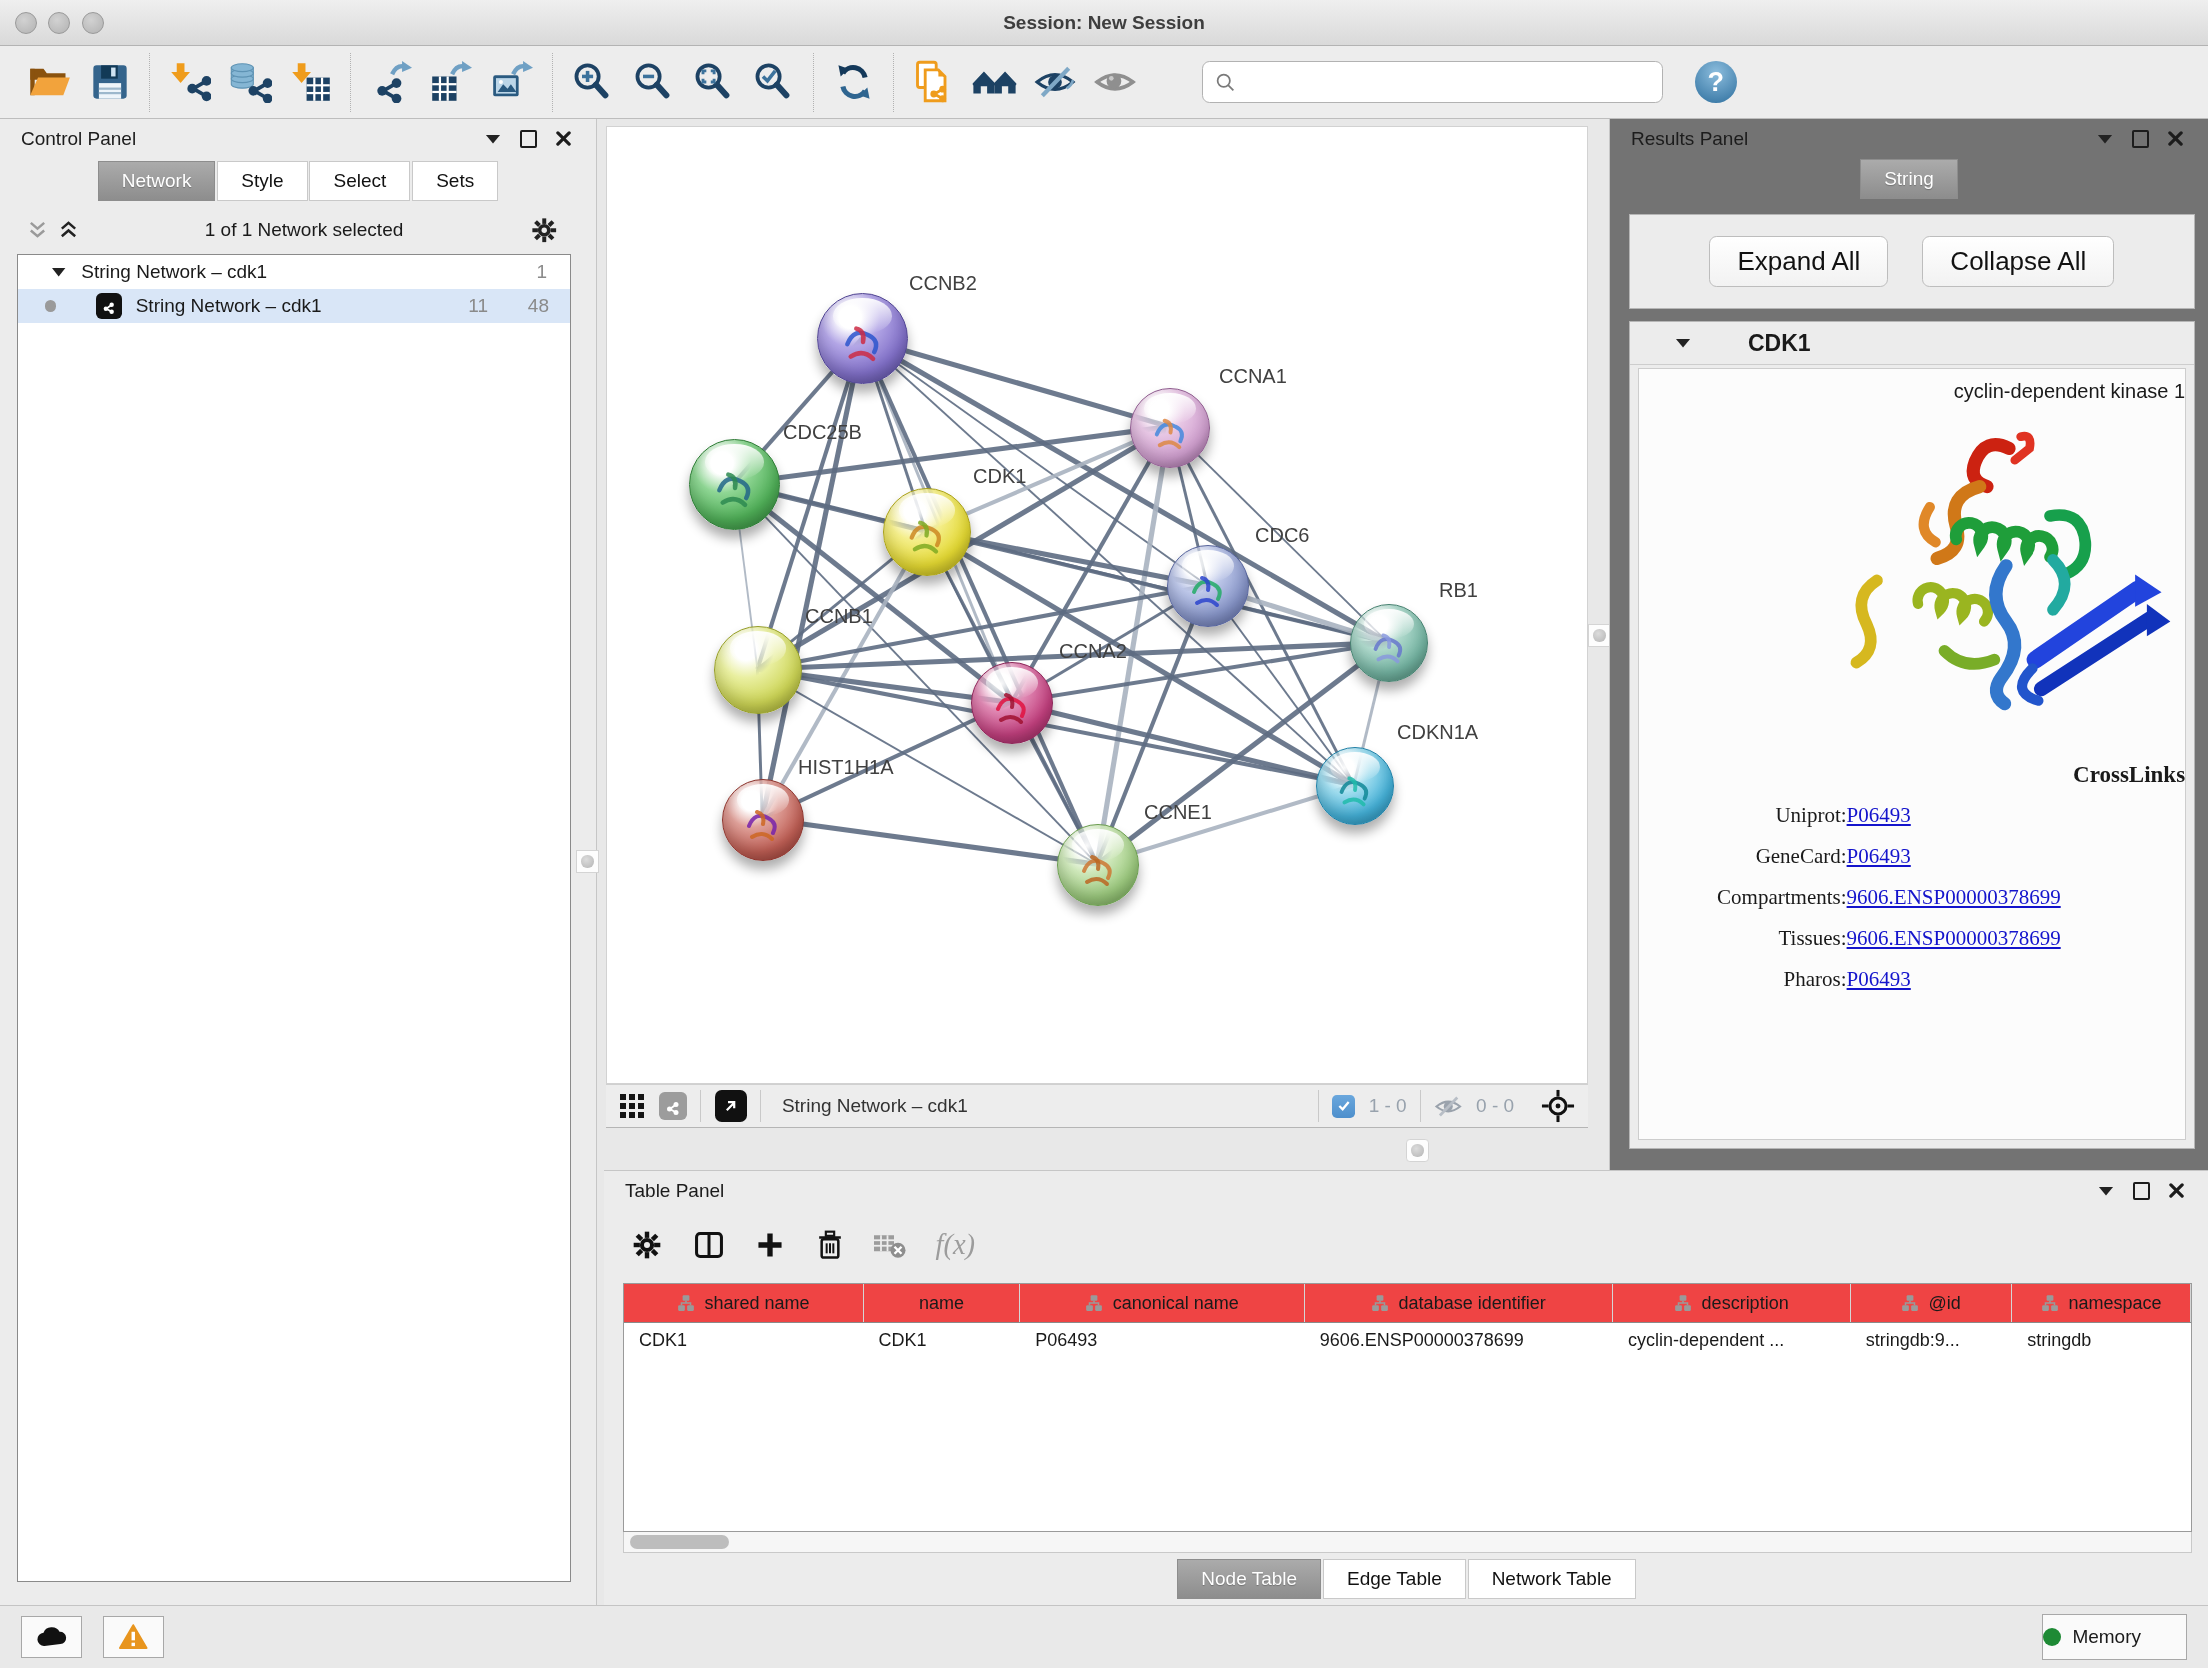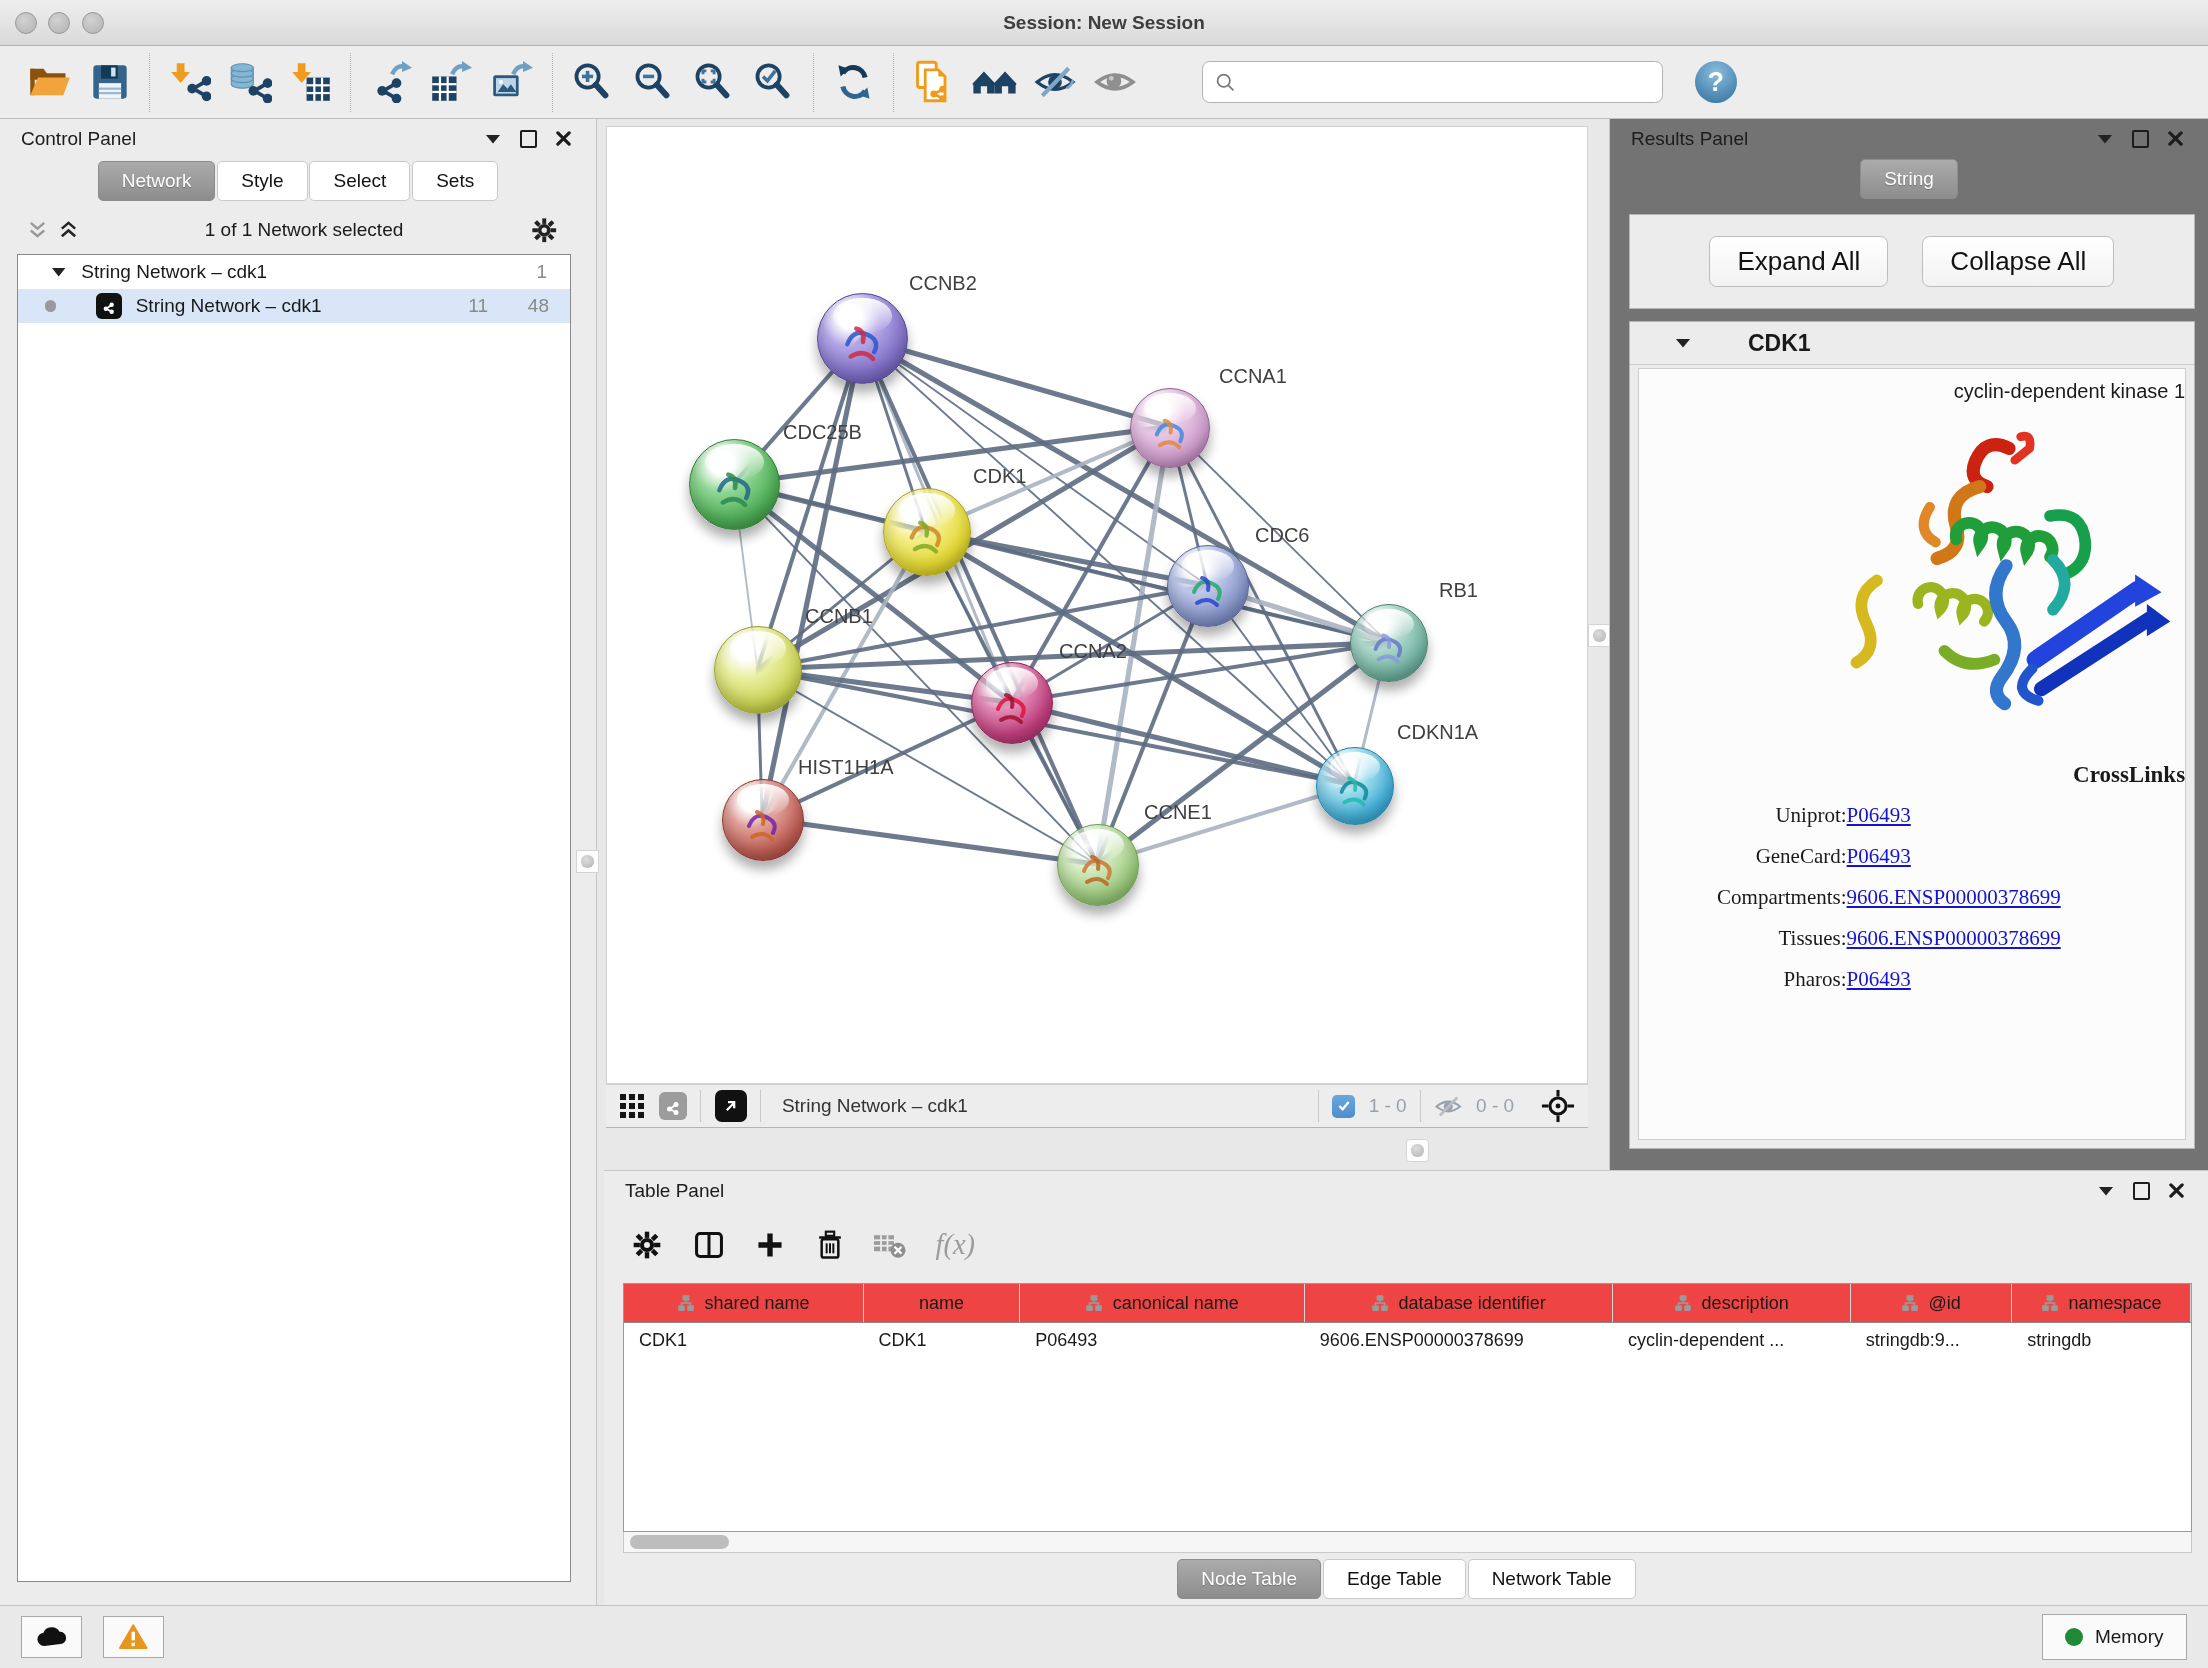--- a/index.html
+++ b/index.html
@@ -25,21 +25,21 @@
     font-family:"Liberation Sans",sans-serif;}
   .helpbtn{width:42px;height:42px;border-radius:50%;margin-left:32px;
     background:radial-gradient(circle at 50% 28%,#8cbddd,#2e6f9e);color:#fff;
     font-size:27px;font-weight:700;display:flex;align-items:center;justify-content:center;}
   
   .phead{display:flex;align-items:center;height:40px;font-size:19px;color:#1c1c1c;}
   .phead .ptitle{margin-left:21px;}
   .picons{margin-left:auto;display:flex;align-items:center;gap:19px;margin-right:25px;}
   .fbox{width:13.3px;height:13.3px;border:2.4px solid #1c1c1c;border-radius:1.9px;}
   .tabbar{display:flex;justify-content:center;gap:1.9px;}
-  .tab{height:38px;padding:0 23px;display:flex;align-items:center;font-size:19px;border-radius:5px;
+  .tab{height:38px;padding:0 23px;display:flex;align-items:center;font-size:19px;border-radius:0;
        background:#fff;border:1px solid #c9c9c9;color:#111;}
   .tab.sel{background:linear-gradient(#ababab,#8d8d8d);color:#fff;border-color:#8d8d8d;
        text-shadow:0 1px 1px rgba(0,0,0,.25);}
   
   .cpanel{left:0;top:119px;width:597px;height:1487px;background:#ececec;border-right:1px solid #c6c6c6;box-sizing:border-box;}
   .cp-status{display:flex;align-items:center;height:44px;margin-top:7.6px;font-size:19px;}
   .cp-status .txt{flex:1;text-align:center;}
   .listbox{position:absolute;left:17px;top:135px;width:554px;height:1328px;background:#fff;
     border:1.4px solid #8a8a8a;box-sizing:border-box;}
   .lrow{display:flex;align-items:center;height:34px;font-size:19px;}
@@ -84,21 +84,21 @@
   .hscroll{position:absolute;left:19px;top:361px;width:1569px;height:21px;background:#f6f6f6;
     border:1px solid #c9c9c9;border-top:none;box-sizing:border-box;}
   .hthumb{position:absolute;left:5.7px;top:2.9px;width:99px;height:14.3px;border-radius:7.6px;background:#bdbdbd;}
   .ttabs{position:absolute;left:0;width:100%;top:388px;display:flex;justify-content:center;gap:1.9px;}
   
   .statusbar{left:0;top:1605px;width:2208px;height:63px;background:#e9e9e9;border-top:1px solid #c4c4c4;
     display:flex;align-items:center;box-sizing:border-box;}
   .sbtn{width:59px;height:40px;background:#fafafa;border:1.9px solid #a8a8a8;display:flex;
     align-items:center;justify-content:center;margin-left:21px;}
   .membtn{margin-left:auto;margin-right:21px;width:143px;height:44px;background:#fafafa;border:1.9px solid #a8a8a8;
-    display:flex;align-items:center;justify-content:center;gap:11.4px;font-size:19px;}
+    display:flex;align-items:center;gap:11.4px;font-size:19px;}
   .memdot{width:18px;height:18px;border-radius:50%;background:#1e8a35;}
 </style>
 </head>
 <body>
 
 <div id="root">
 
   <div class="abs titlebar">
     <div class="tlights">
       <div class="tl"></div>

